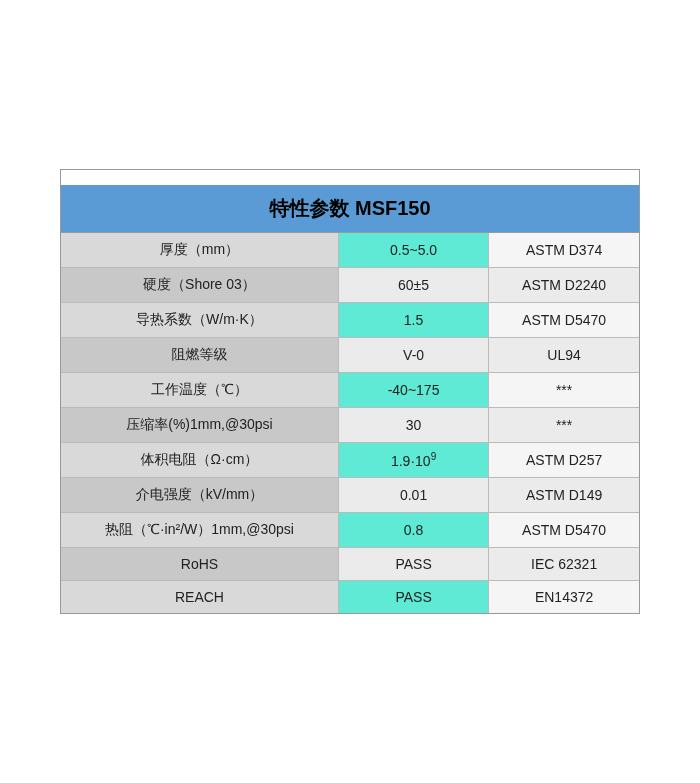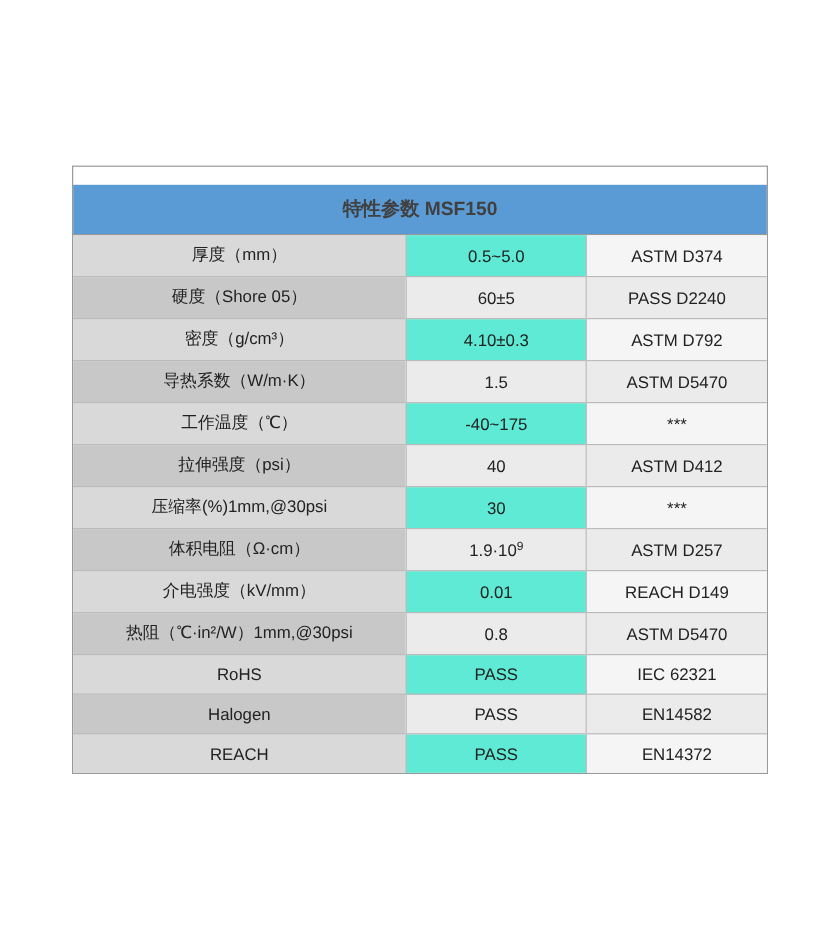--- a/index.html
+++ b/index.html
@@ -14,23 +14,23 @@
       align-items: center;
       min-height: 100vh;
       font-family: "Microsoft YaHei", "SimHei", Arial, sans-serif;
     }
     .table-container {
       width: 580px;
       border: 1px solid #999;
     }
     .table-header {
       background-color: #5b9bd5;
-      color: #404040;
+      color: #000000;
       text-align: center;
-      font-size: 16px;
+      font-size: 20px;
       font-weight: bold;
       padding: 10px 8px;
       border-bottom: 1px solid #999;
       margin-top: 15px;
     }
     table {
       width: 100%;
       border-collapse: collapse;
     }
     tr {
@@ -81,74 +81,64 @@
 <div class="table-container">
   <div class="table-header">特性参数 MSF150</div>
   <table>
     <tbody id="table-body">
     <tr>
           <td>厚度（mm）</td>
           <td>0.5~5.0</td>
           <td>ASTM D374</td>
         </tr>
         <tr>
-          <td>硬度（Shore 05）</td>
+          <td>硬度（Shore 03）</td>
           <td>60±5</td>
-          <td>PASS D2240</td>
-        </tr>
-        <tr>
-          <td>密度（g/cm³）</td>
-          <td>4.10±0.3</td>
-          <td>ASTM D792</td>
+          <td>ASTM D2240</td>
         </tr>
         <tr>
           <td>导热系数（W/m·K）</td>
           <td>1.5</td>
           <td>ASTM D5470</td>
         </tr>
         <tr>
+          <td>阻燃等级</td>
+          <td>V-0</td>
+          <td>UL94</td>
+        </tr>
+        <tr>
           <td>工作温度（℃）</td>
           <td>-40~175</td>
           <td>***</td>
-        </tr>
-        <tr>
-          <td>拉伸强度（psi）</td>
-          <td>40</td>
-          <td>ASTM D412</td>
         </tr>
         <tr>
           <td>压缩率(%)1mm,@30psi</td>
           <td>30</td>
           <td>***</td>
         </tr>
         <tr>
           <td>体积电阻（Ω·cm）</td>
           <td>1.9·10<sup>9</sup></td>
           <td>ASTM D257</td>
         </tr>
         <tr>
           <td>介电强度（kV/mm）</td>
           <td>0.01</td>
-          <td>REACH D149</td>
+          <td>ASTM D149</td>
         </tr>
         <tr>
           <td>热阻（℃·in²/W）1mm,@30psi</td>
           <td>0.8</td>
           <td>ASTM D5470</td>
         </tr>
         <tr>
           <td>RoHS</td>
           <td>PASS</td>
           <td>IEC 62321</td>
         </tr>
         <tr>
-          <td>Halogen</td>
-          <td>PASS</td>
-          <td>EN14582</td>
-        </tr>
-        <tr>
           <td>REACH</td>
           <td>PASS</td>
           <td>EN14372</td>
         </tr>
       </tbody>
   </table>
 </div>
 
 </body></html>

